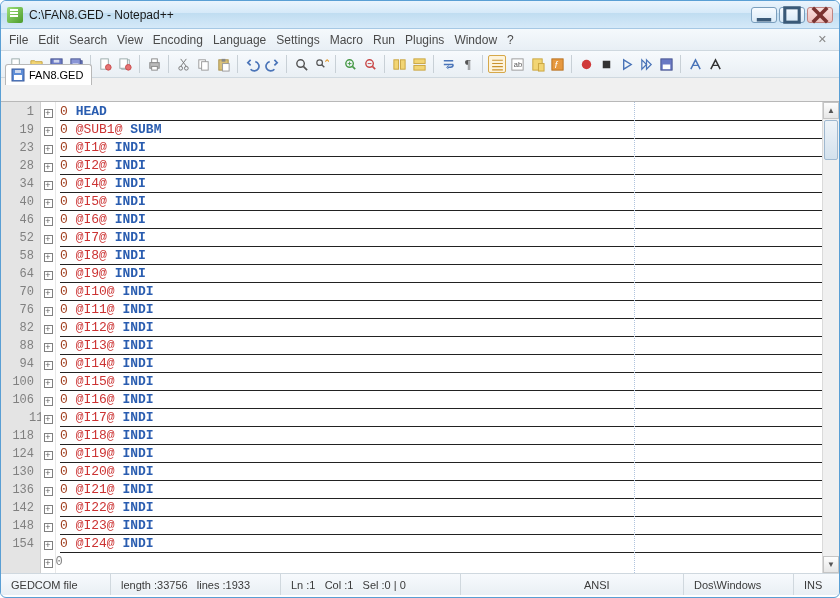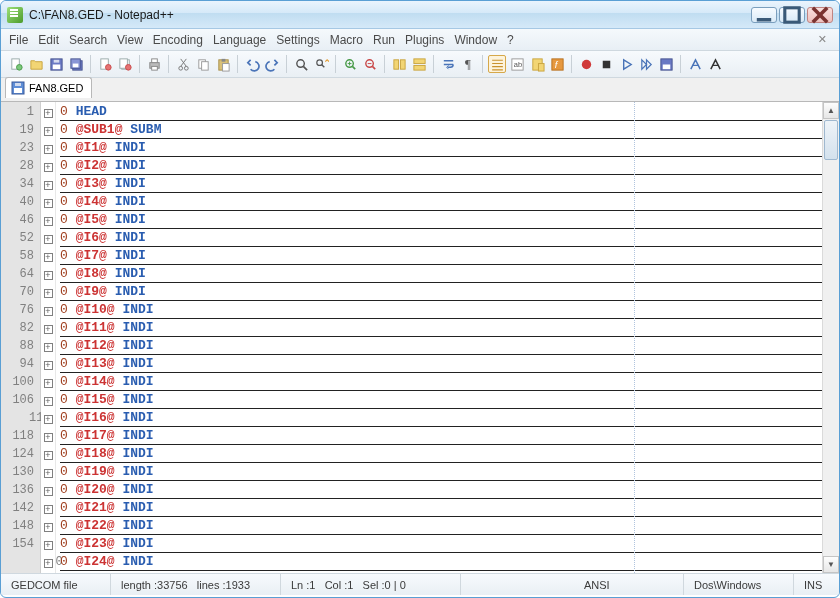--- a/index.html
+++ b/index.html
@@ -12,32 +12,32 @@
 .winbtn { width: 26px; height: 16px; border: 1px solid #7a9ebd; border-radius: 3px; background: linear-gradient(#f7fbff,#d9eaf7); display: flex; align-items: center; justify-content: center; font-size: 9px; color: #3a5a78; }
 .winbtn.close { background: linear-gradient(#f9e0de,#eec1be); border-color:#c18481; color:#7a3330;}
 .menubar { height: 22px; background: linear-gradient(#f5f9fc,#e8eff5); display: flex; align-items: center; padding: 8px 8px; gap: 10px; color: #4a4a4a; border-bottom: 1px solid #cfd8df; font-size: 12px; }
 .menubar span { cursor: default; }
 .menubar .help { color:#4a4a4a; }
 .menubar .x { margin-left:auto; color:#888; font-size:11px; padding-right:4px;}
 .toolbar { height: 27px; background: linear-gradient(#f7fafd,#e9eff4); display: flex; align-items: center; padding: 0 6px; border-bottom: 1px solid #cfd8df; gap: 2px; }
 .tb { width: 18px; height: 18px; display:flex; align-items:center; justify-content:center; border-radius:2px; }
 .tb svg{ width:15px; height:15px; display:block;}
 .sep { width: 1px; height: 18px; background: #c8d0d6; margin: 0 3px; }
-.tabstrip { height: 24px; background: #f0f0f0; display: flex; align-items: center; padding: 3px 4px 8px; border-bottom: 1px solid #b8b8b8; }
+.tabstrip { height: 24px; background: #f0f0f0; display: flex; align-items: flex-end; padding: 3px 4px 16px; border-bottom: 1px solid #b8b8b8; }
 .tab { height: 21px; background: #fff; border: 1px solid #b8b8b8; border-bottom: none; border-radius: 3px 3px 0 0; display: flex; align-items: center; padding: 0 8px 0 5px; gap: 4px; font-size: 11px; }
 .tab .tabicon { width: 14px; height: 14px; display:flex; align-items:center; justify-content:center;}
 .editor { display: flex; height: 471px; background: #fff; position: relative; }
 .gutter { width: 40px; background: #e4e4e4; border-right: 1px solid #cfcfcf; text-align: right; padding-right: 6px; font-family: Consolas, "Courier New", monospace; font-size: 12px; color: #808080; line-height: 18px; padding-top: 1px; }
 .fold { width: 15px; background: #fff; border-right: 1px solid #e8e8e8; display: flex; flex-direction: column; padding-top: 2px; }
 .fold .fb { height: 18px; display: flex; align-items: center; justify-content: center; }
 .fold .fb .box { width: 9px; height: 9px; border: 1px solid #808080; display: flex; align-items: center; justify-content: center; font-size: 9px; line-height: 1; color: #606060; background:#fff; }
 .code { flex: 1; font-family: Consolas, "Courier New", monospace; font-size: 13px; line-height: 18px; padding: 1px 0 0 4px; position: relative; overflow:hidden; }
 .line { height: 18px; white-space: pre; border-bottom: 1px solid #222; }
 .line .t0 { color: #a04020; }
-.line .tag { color: #cc3333; font-weight:700;}
+.line .tag { color: #cc3333; font-weight:400;}
 .line .kw { color: #2a5db0; font-weight:600;}
 .ruler { position: absolute; top: 0; bottom: 0; border-left: 1px dotted #b0c4de; }
 .scrollbar { width: 17px; background: #f0f0f0; border-left: 1px solid #dadada; display: flex; flex-direction: column; }
 .sbtn { height: 17px; background: linear-gradient(#fdfdfd,#e6e6e6); border: 1px solid #c4c4c4; margin:0; display:flex; align-items:center; justify-content:center; font-size:8px; color:#555;}
 .thumb { height: 40px; background: linear-gradient(#eef3f8,#d3e1ed); border: 1px solid #9fb8cf; border-radius: 2px; margin: 1px; }
 .track { flex: 1; }
 .statusbar { height: 22px; background: linear-gradient(#f7fafd,#e9eff4); border-top: 1px solid #cfd8df; display: flex; align-items: center; font-size: 11px; color: #3a3a3a; }
 .statusbar .cell { padding: 0 10px; border-right: 1px solid #d0d8de; height: 100%; display: flex; align-items: center; }
 .statusbar .cell.noborder{border-right:none;}
 .statusbar .spacer{flex:1;}
@@ -411,21 +411,20 @@
       <div class="fb">
         <div class="box">+</div>
       </div>
     </div>
   <div class="code" id="code">
     <div class="ruler" style="left:578px"></div>
   <div class="line"><span class="t0">0</span> <span class="kw">HEAD</span></div>
       <div class="line"><span class="t0">0</span> <span class="tag">@SUB1@</span> <span class="kw">SUBM</span></div>
       <div class="line"><span class="t0">0</span> <span class="tag">@I1@</span> <span class="kw">INDI</span></div>
       <div class="line"><span class="t0">0</span> <span class="tag">@I2@</span> <span class="kw">INDI</span></div>
-      <div class="line"><span class="t0">0</span> <span class="tag">@I3@</span> <span class="kw">INDI</span></div>
       <div class="line"><span class="t0">0</span> <span class="tag">@I4@</span> <span class="kw">INDI</span></div>
       <div class="line"><span class="t0">0</span> <span class="tag">@I5@</span> <span class="kw">INDI</span></div>
       <div class="line"><span class="t0">0</span> <span class="tag">@I6@</span> <span class="kw">INDI</span></div>
       <div class="line"><span class="t0">0</span> <span class="tag">@I7@</span> <span class="kw">INDI</span></div>
       <div class="line"><span class="t0">0</span> <span class="tag">@I8@</span> <span class="kw">INDI</span></div>
       <div class="line"><span class="t0">0</span> <span class="tag">@I9@</span> <span class="kw">INDI</span></div>
       <div class="line"><span class="t0">0</span> <span class="tag">@I10@</span> <span class="kw">INDI</span></div>
       <div class="line"><span class="t0">0</span> <span class="tag">@I11@</span> <span class="kw">INDI</span></div>
       <div class="line"><span class="t0">0</span> <span class="tag">@I12@</span> <span class="kw">INDI</span></div>
       <div class="line"><span class="t0">0</span> <span class="tag">@I13@</span> <span class="kw">INDI</span></div>

